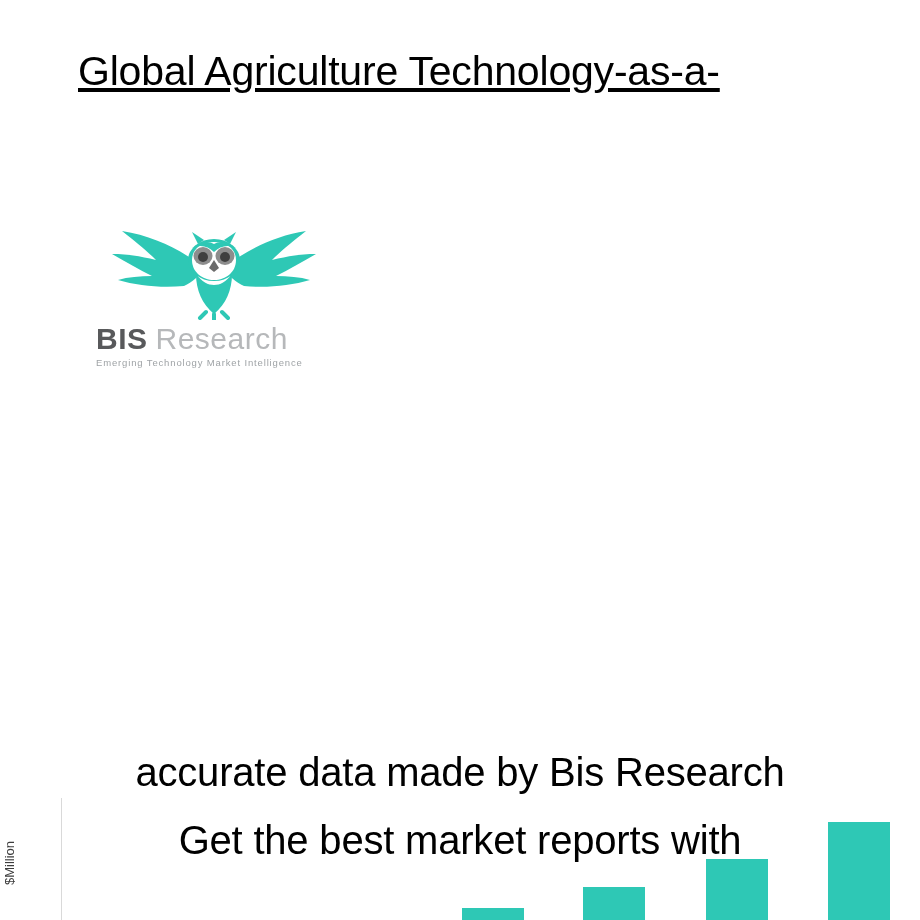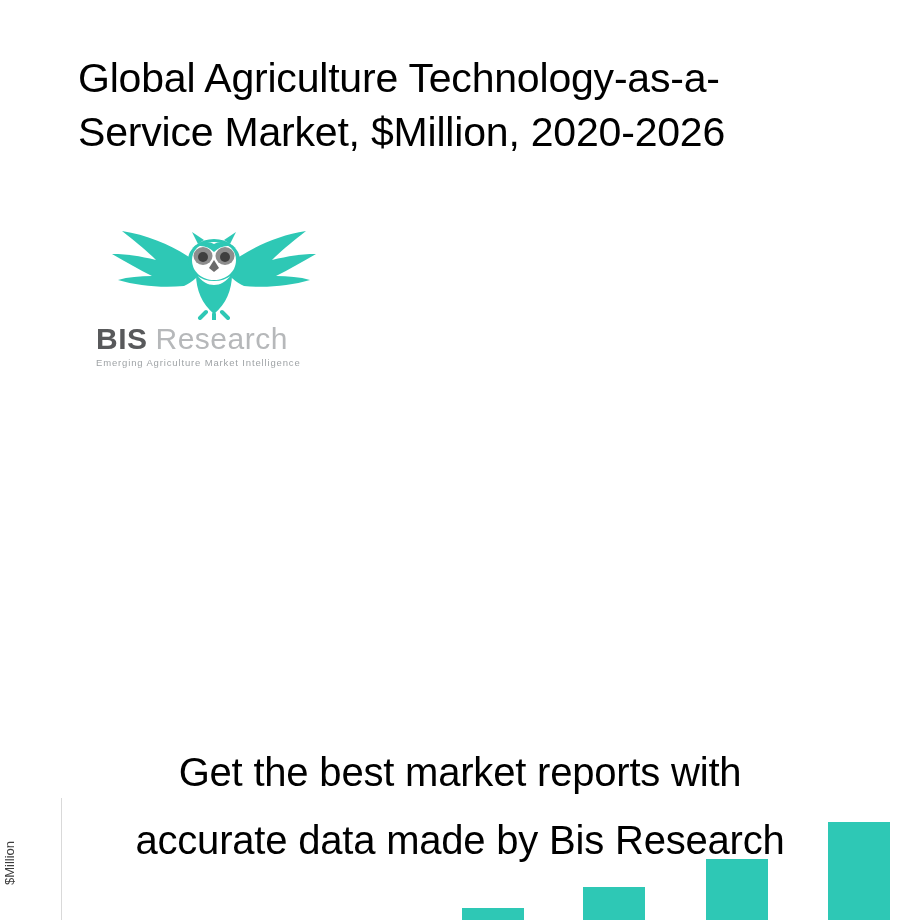--- a/index.html
+++ b/index.html
@@ -12,22 +12,23 @@
     background: #ffffff;
     font-family: "Liberation Sans", sans-serif;
     overflow: hidden;
     position: relative;
   }
 
   
   #title-block {
     position: absolute;
     left: 78px;
-    top: 51px;
+    top: 44px;
     width: 800px;
+    text-decoration: underline;
   }
   .title-line {
     font-size: 41px;
     line-height: 54px;
     color: #000000;
     font-weight: 400;
     letter-spacing: -0.2px;
     white-space: nowrap;
   }
 
@@ -126,21 +127,20 @@
     font-weight: 400;
     letter-spacing: -0.2px;
     white-space: nowrap;
   }
 </style>
 </head>
 <body>
 
 <div id="title-block">
   <div class="title-line">Global Agriculture Technology-as-a-</div>
-  <div class="title-line">Service Market, $Million, 2020-2026</div>
 </div>
 
 <div id="logo-block">
   <svg id="owl-mark" viewBox="0 0 236 92" aria-hidden="true">
 
     <path d="M108 40 C86 22 58 8 26 3 C40 14 52 24 60 32 C44 28 30 26 16 26 C30 34 44 42 56 48 C44 48 32 49 22 52 C42 58 66 60 88 58 C96 54 104 48 108 40 Z" fill="#2ec8b5"></path>
 
     <path d="M128 40 C150 22 178 8 210 3 C196 14 184 24 176 32 C192 28 206 26 220 26 C206 34 192 42 180 48 C192 48 204 49 214 52 C194 58 170 60 148 58 C140 54 132 48 128 40 Z" fill="#2ec8b5"></path>
 
     <path d="M102 16 L96 4 L108 12 Z" fill="#2ec8b5"></path>
@@ -159,32 +159,32 @@
 
     <path d="M118 32 L113 40 L118 44 L123 40 Z" fill="#6b6b6b"></path>
 
     <path d="M100 46 C100 62 106 76 118 86 C130 76 136 62 136 46 C130 54 124 57 118 57 C112 57 106 54 100 46 Z" fill="#2ec8b5"></path>
 
     <path d="M110 84 L104 90 M118 86 L118 92 M126 84 L132 90" stroke="#2ec8b5" stroke-width="4" stroke-linecap="round" fill="none"></path>
   </svg>
   <div id="wordmark">
     <span class="bis">BIS</span><span class="research">Research</span>
   </div>
-  <div id="tagline">Emerging Agriculture Market Intelligence</div>
+  <div id="tagline">Emerging Technology Market Intelligence</div>
 </div>
 
 <div id="chart-block">
   <div id="y-axis-title">$Million</div>
   <div id="y-axis-line"></div>
 
   <div id="plot-area">
       <div class="bar" title="2023: 44" style="left: 401px; width: 62px; height: 88px; background: rgb(46, 200, 181);"></div>
       <div class="bar" title="2024: 55" style="left: 522px; width: 62px; height: 109px; background: rgb(46, 200, 181);"></div>
       <div class="bar" title="2025: 69" style="left: 645px; width: 62px; height: 137px; background: rgb(46, 200, 181);"></div>
       <div class="bar" title="2026: 88" style="left: 767px; width: 62px; height: 174px; background: rgb(46, 200, 181);"></div>
     </div>
 
 </div>
 
 <div id="caption-block">
+  <div class="caption-line">accurate data made by Bis Research</div>
   <div class="caption-line">Get the best market reports with</div>
-  <div class="caption-line">accurate data made by Bis Research</div>
 </div>
 
 </body></html>

